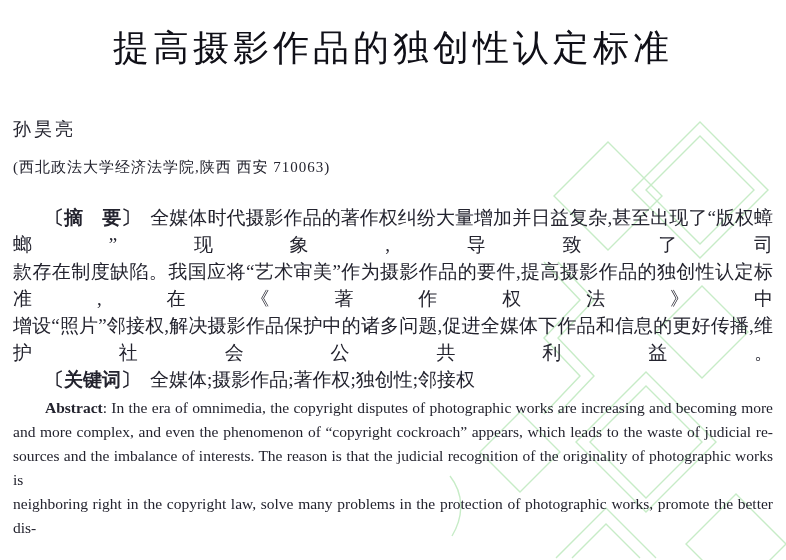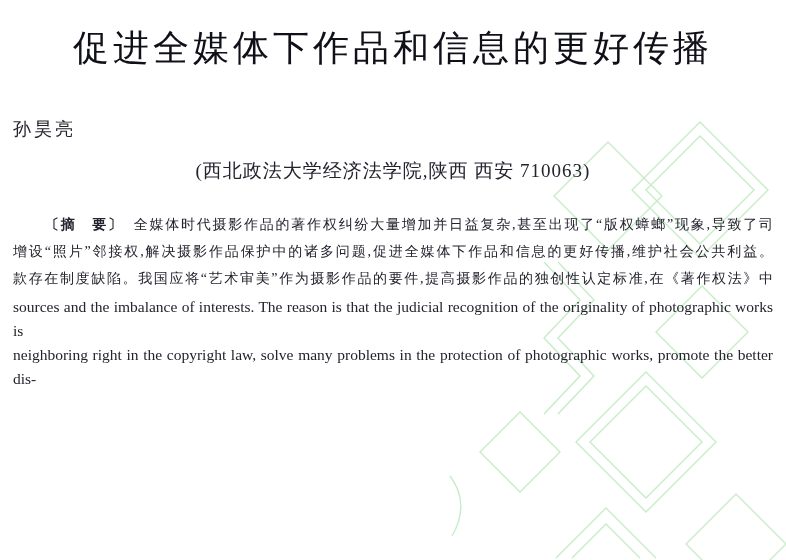--- a/index.html
+++ b/index.html
@@ -14,22 +14,22 @@
   .wm{position:absolute;left:0;top:0;z-index:0;pointer-events:none;}
   .wm *{fill:none;stroke:var(--watermark-green,#c7ecc7);stroke-width:1.4;}
   .content{position:relative;z-index:1;padding:0 13px;}
   .title{
     margin:0;padding-top:24px;
     text-align:center;
     font-size:36px;font-weight:400;letter-spacing:4px;
     color:#101018;white-space:nowrap;
   }
   .author{margin-top:44px;font-size:18px;letter-spacing:3px;}
-  .affil{margin-top:17px;text-align:center;font-size:19px;letter-spacing:1px;}
-  .cn-abs{margin-top:27px;font-size:14px;}
+  .affil{margin-top:17px;text-align:left;font-size:15px;letter-spacing:1px;}
+  .cn-abs{margin-top:27px;font-size:19px;}
   .line{
     line-height:27px;
     text-align:justify;
     text-align-last:justify;
   }
   .en-abs .line,.kw-en,.class-line{line-height:24px;}
   .noj{text-align-last:left;}
   .indent{text-indent:32px;}
   .cn-label{
     font-weight:bold;
@@ -55,34 +55,41 @@
     <path d="M646 386 L702 442 L646 498 L590 442 Z"></path>
     <path d="M520 412 L560 452 L520 492 L480 452 Z"></path>
     <polyline points="556,558 606,508 656,558"></polyline>
     <polyline points="572,558 606,524 640,558"></polyline>
     <path d="M736 494 L786 544 L736 594 L686 544 Z"></path>
     <path d="M452 536 C464 516 464 494 450 476"></path>
   </svg>
 
   <div class="content">
 
-    <h1 class="title">促进全媒体下作品和信息的更好传播</h1>
+    <h1 class="title">提高摄影作品的独创性认定标准</h1>
 
     <div class="author">孙昊亮</div>
 
     <div class="affil">(西北政法大学经济法学院,陕西 西安 710063)</div>
 
     <div class="cn-abs">
       <div class="line indent">
         <span class="cn-label">〔摘　要〕</span><span>全媒体时代摄影作品的著作权纠纷大量增加并日益复杂,甚至出现了“版权蟑螂”现象,导致了司</span>
       </div>
+      <div class="line">款存在制度缺陷。我国应将“艺术审美”作为摄影作品的要件,提高摄影作品的独创性认定标准,在《著作权法》中</div>
       <div class="line">增设“照片”邻接权,解决摄影作品保护中的诸多问题,促进全媒体下作品和信息的更好传播,维护社会公共利益。</div>
-      <div class="line">款存在制度缺陷。我国应将“艺术审美”作为摄影作品的要件,提高摄影作品的独创性认定标准,在《著作权法》中</div>
+      <div class="line noj indent">
+        <span class="cn-label">〔关键词〕</span><span>全媒体;摄影作品;著作权;独创性;邻接权</span>
+      </div>
     </div>
 
     <div class="en-abs">
+      <div class="line indent">
+        <span class="en-label">Abstract</span><span>: In the era of omnimedia, the copyright disputes of photographic works are increasing and becoming more</span>
+      </div>
+      <div class="line">and more complex, and even the phenomenon of “copyright cockroach” appears, which leads to the waste of judicial re-</div>
       <div class="line">sources and the imbalance of interests. The reason is that the judicial recognition of the originality of photographic works is</div>
       <div class="line">neighboring right in the copyright law, solve many problems in the protection of photographic works, promote the better dis-</div>
 
     </div>
 
   </div>
 </div>
 
 </body></html>

